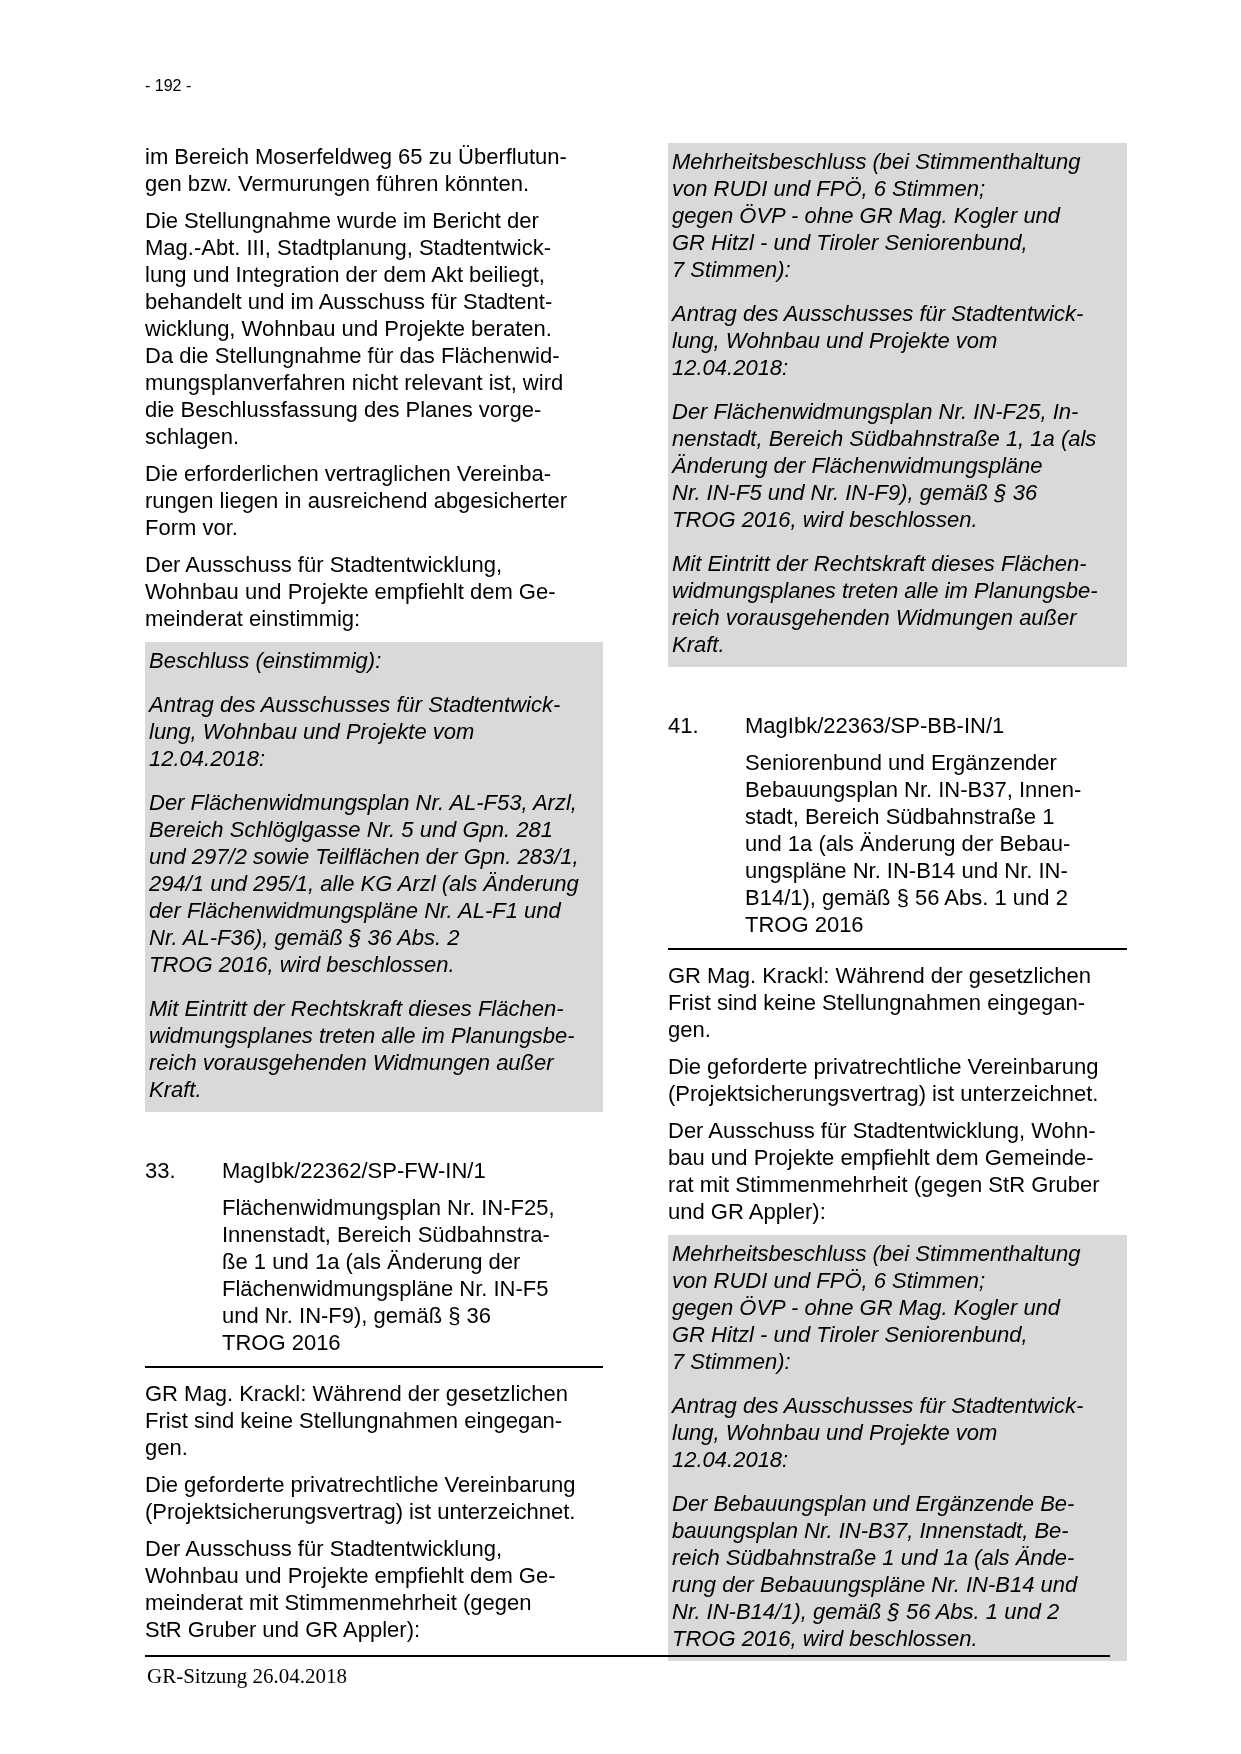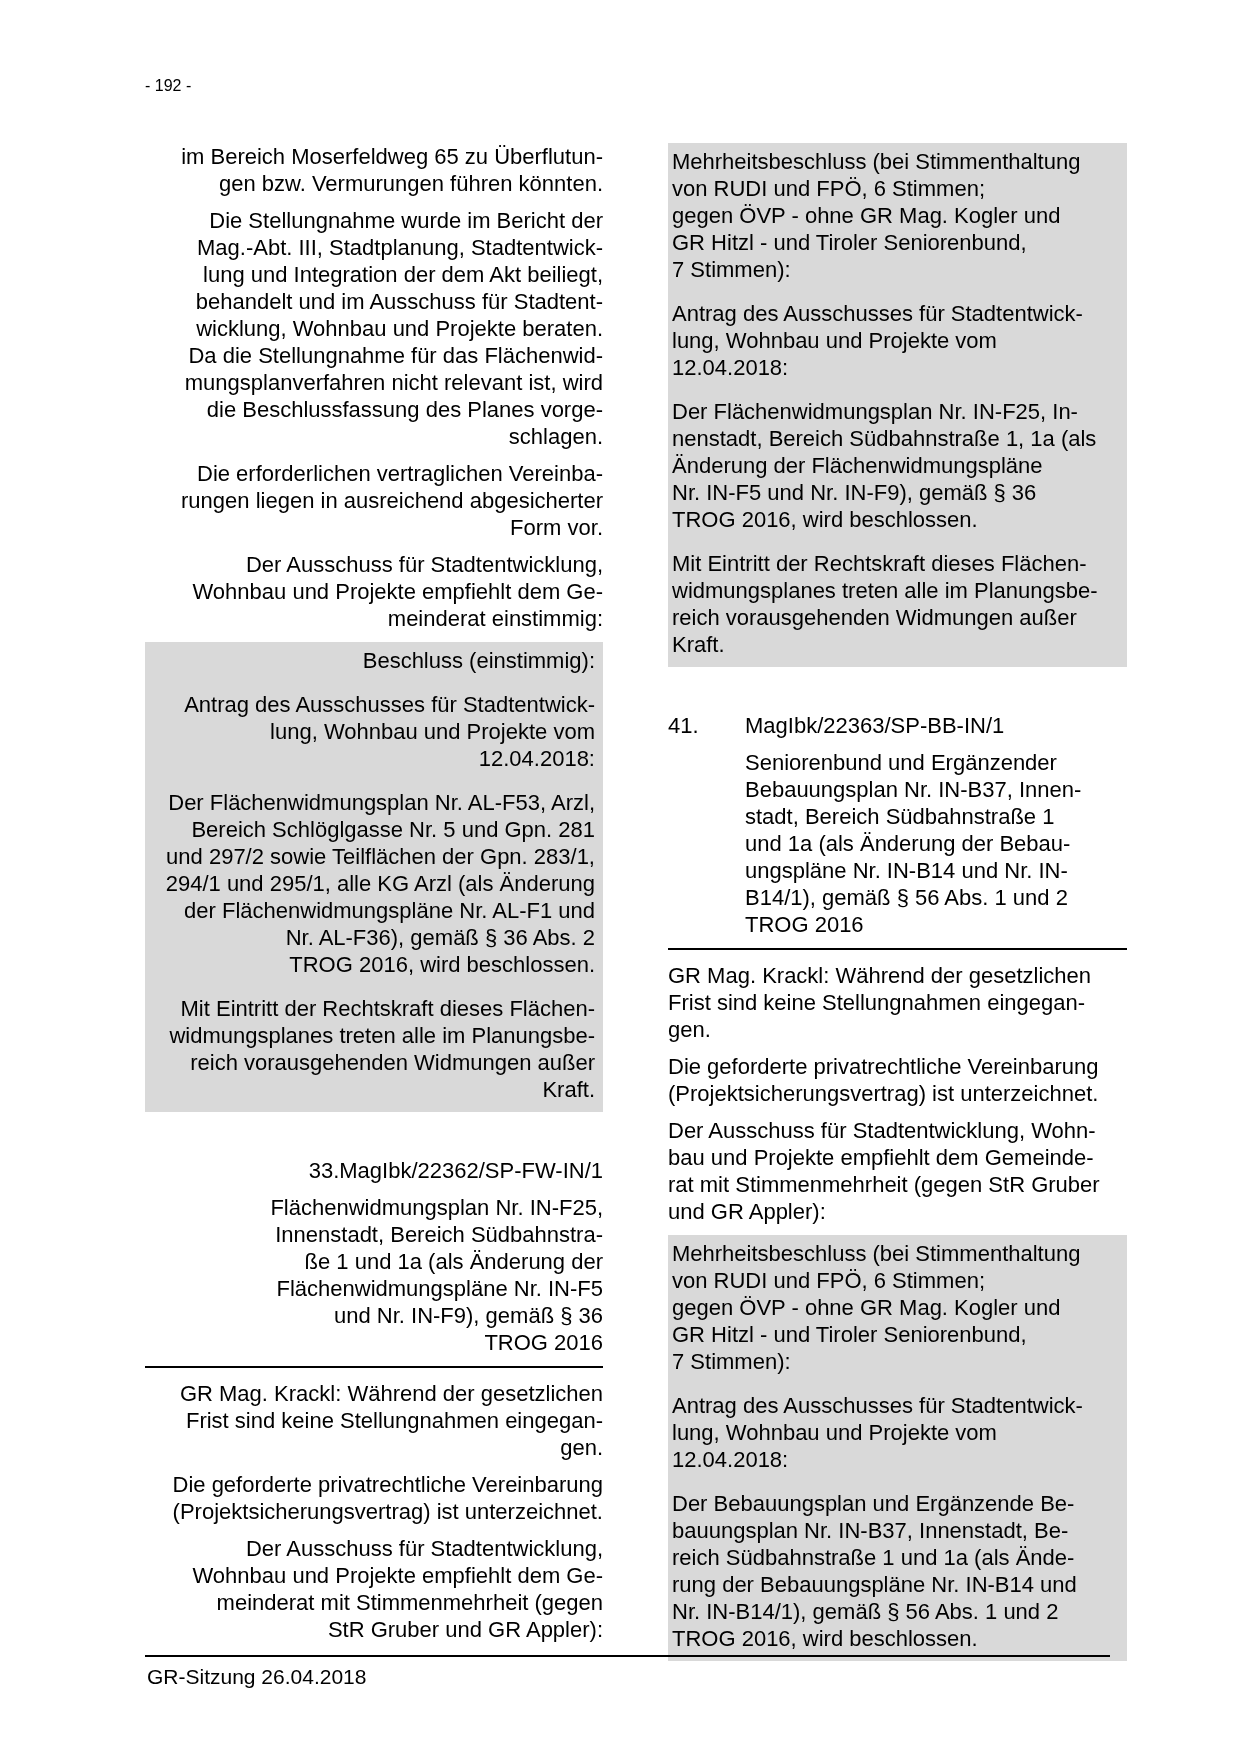--- a/index.html
+++ b/index.html
@@ -7,32 +7,32 @@
     width:1241px; height:1754px;
     background:#ffffff; color:#000000;
     font-family:"Liberation Sans", sans-serif;
     position:relative; overflow:hidden;
   }
   .page-number {
     position:absolute; left:145px; top:72px; width:982px;
     font-size:16px; line-height:27px;
   }
   .col { position:absolute; top:143px; font-size:22px; line-height:27px; }
-  #col-left  { left:145px; width:458px;text-align:right; }
+  #col-left  { left:145px; width:458px; }
   #col-right { left:668px; width:459px; }
   .block { margin:0 0 10px 0; }
   .line { white-space:nowrap; }
-  .highlight { background:#d9d9d9; padding:5px 8px 9px 4px; }
+  .highlight { background:#d9d9d9; padding:5px 8px 9px 4px;font-style:italic; }
   .hl-para + .hl-para { margin-top:17px; }
   .item { margin-top:45px; }
   .item-num { display:inline-block; width:77px; }
   .subject { margin-left:77px; }
   .rule { height:0; border-top:2px solid #000; margin:4px 0 12px 0; }
   .footer-rule { position:absolute; left:145px; top:1655px; width:965px; height:0; border-top:2px solid #000; }
-  .footer-text { position:absolute; left:147px; top:1663px; font-size:21px; line-height:27px; white-space:nowrap; }
+  .footer-text { position:absolute; left:147px; top:1663px; font-size:21px; line-height:27px; white-space:nowrap;font-family:Liberation Serif, serif; }
 </style>
 </head>
 <body>
 
 <div class="page-number">- 192 -</div>
 
 <div class="col" id="col-left">
     <div class="block para">
       <div class="line">im Bereich Moserfeldweg 65 zu Überflutun-</div>
       <div class="line">gen bzw. Vermurungen führen könnten.</div>

